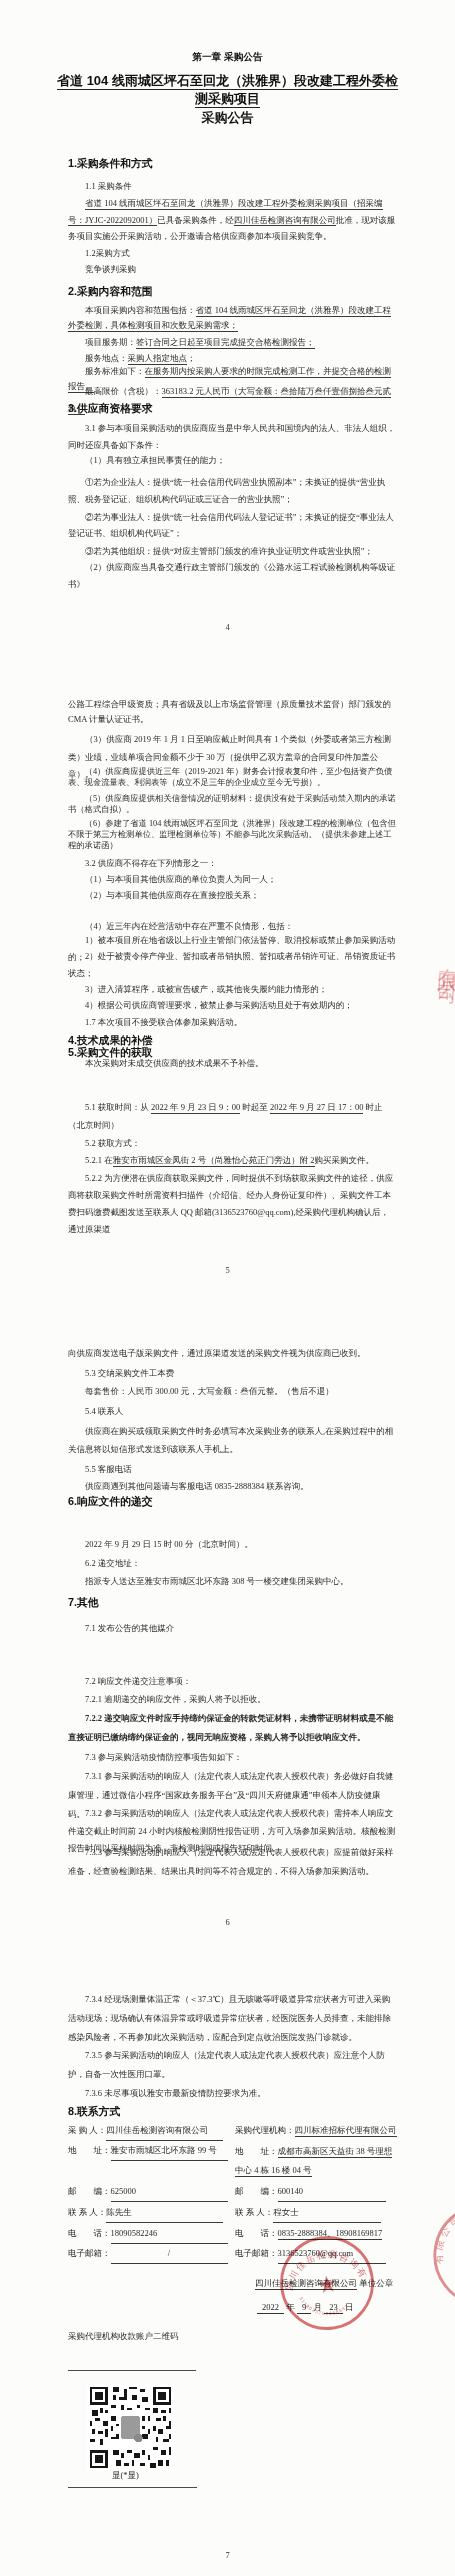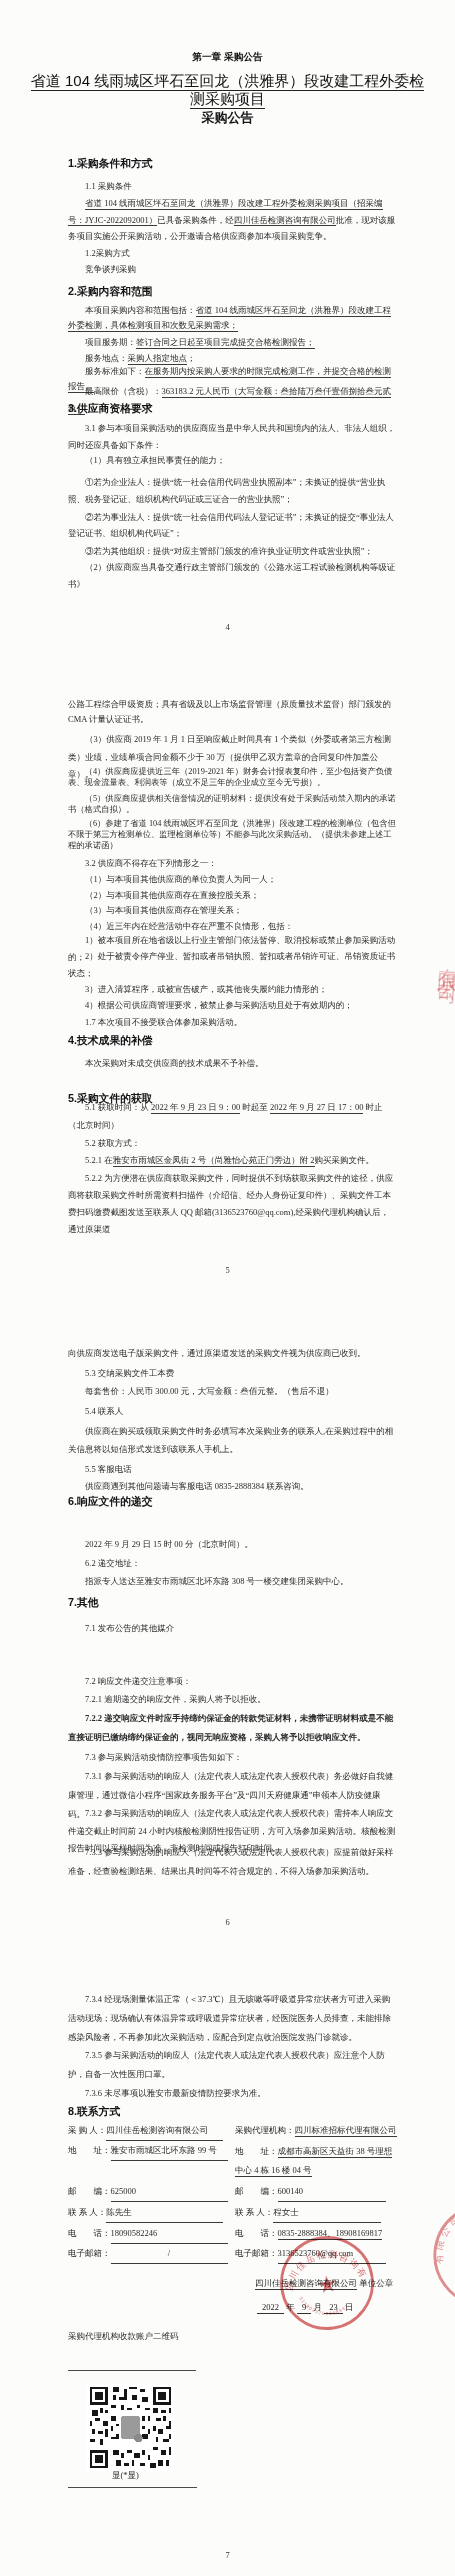--- a/index.html
+++ b/index.html
@@ -4,21 +4,21 @@
 <style>
   html,body{margin:0;padding:0;background:#e8e8e8;}
   .page{position:relative;width:455px;height:2576px;margin:0 auto;background:#fcfcfb;overflow:hidden;
         font-family:"Liberation Serif",serif;}
   .p{position:absolute;left:68px;width:329px;font:8.5px/17px "Liberation Serif",serif;color:#2a2a2a;}
   .ind{text-indent:2em;}
   .t{font-size:8.3px;line-height:10.8px;}
   .h{position:absolute;left:68px;font-family:"Liberation Sans",sans-serif;font-weight:700;font-size:10.8px;color:#141414;}
   .c{position:absolute;left:0;width:455px;text-align:center;}
   .chapter{font-family:"Liberation Sans",sans-serif;font-weight:700;font-size:9.7px;color:#111;}
-  .doctitle{font-family:"Liberation Sans",sans-serif;font-weight:400;font-size:15px;color:#111;}
+  .doctitle{font-family:"Liberation Sans",sans-serif;font-weight:700;font-size:13px;color:#111;}
   .subtitle{font-family:"Liberation Sans",sans-serif;font-weight:700;font-size:13px;color:#161616;}
   .tu{border-bottom:1.1px solid #222;padding-bottom:1.1px;}
   .u{border-bottom:0.6px solid #3a3a3a;padding-bottom:0.6px;}
   .b{font-weight:700;}
   .pg{position:absolute;left:0;width:455px;text-align:center;font:8.5px "Liberation Serif",serif;color:#333;}
   .crow{position:absolute;font:8.5px/17px "Liberation Serif",serif;color:#2a2a2a;}
   .cl{color:#222;}
   .cv{display:inline-block;min-width:117px;border-bottom:0.6px solid #3a3a3a;padding-bottom:0.6px;}
   .cv2{display:inline;border-bottom:0.6px solid #3a3a3a;padding-bottom:0.6px;}
   .hline{position:absolute;height:1.1px;background:#4a4a4a;}
@@ -63,32 +63,31 @@
   <div class="pg" style="top:622px">4</div>
 
   <div class="p" style="top:697px;line-height:15px">公路工程综合甲级资质；具有省级及以上市场监督管理（原质量技术监督）部门颁发的 CMA 计量认证证书。</div>
   <div class="p ind" style="top:731px;line-height:17.6px">（3）供应商 2019 年 1 月 1 日至响应截止时间具有 1 个类似（外委或者第三方检测类）业绩，业绩单项合同金额不少于 30 万（提供甲乙双方盖章的合同复印件加盖公章）。</div>
   <div class="p ind t" style="top:767px">（4）供应商应提供近三年（2019-2021 年）财务会计报表复印件，至少包括资产负债表、现金流量表、利润表等（成立不足三年的企业成立至今无亏损）。</div>
   <div class="p ind t" style="top:794px">（5）供应商应提供相关信誉情况的证明材料：提供没有处于采购活动禁入期内的承诺书（格式自拟）。</div>
   <div class="p ind t" style="top:819px">（6）参建了省道 104 线雨城区坪石至回龙（洪雅界）段改建工程的检测单位（包含但不限于第三方检测单位、监理检测单位等）不能参与此次采购活动。（提供未参建上述工程的承诺函）</div>
   <div class="p ind" style="top:855px">3.2 供应商不得存在下列情形之一：</div>
   <div class="p ind" style="top:871px">（1）与本项目其他供应商的单位负责人为同一人；</div>
   <div class="p ind" style="top:887px">（2）与本项目其他供应商存在直接控股关系；</div>
-  <div class="p ind" style="top:902px">（3）与本项目其他供应商存在管理关系；</div>
   <div class="p ind" style="top:918px">（4）近三年内在经营活动中存在严重不良情形，包括：</div>
   <div class="p ind" style="top:932px">1）被本项目所在地省级以上行业主管部门依法暂停、取消投标或禁止参加采购活动的；</div>
   <div class="p ind" style="top:948px">2）处于被责令停产停业、暂扣或者吊销执照、暂扣或者吊销许可证、吊销资质证书状态；</div>
   <div class="p ind" style="top:981px">3）进入清算程序，或被宣告破产，或其他丧失履约能力情形的；</div>
   <div class="p ind" style="top:997px">4）根据公司供应商管理要求，被禁止参与采购活动且处于有效期内的；</div>
   <div class="p ind" style="top:1014px">1.7 本次项目不接受联合体参加采购活动。</div>
 
   <div class="h" style="top:1034px">4.技术成果的补偿</div>
   <div class="p ind" style="top:1055px">本次采购对未成交供应商的技术成果不予补偿。</div>
 
-  <div class="h" style="top:1092px">5.采购文件的获取</div>
+  <div class="h" style="top:1046px">5.采购文件的获取</div>
   <div class="p ind" style="top:1098px;line-height:18px"><span>5.1 获取时间：从 </span><span class="u">2022 年 9 月 23 日 9：00</span><span> 时起至 </span><span class="u">2022 年 9 月 27 日 17：00</span><span> 时止（北京时间）</span></div>
   <div class="p ind" style="top:1135px">5.2 获取方式：</div>
   <div class="p ind" style="top:1152px"><span>5.2.1 在</span><span class="u">雅安市雨城区金凤街 2 号（尚雅怡心苑正门旁边）附 2</span><span>购买采购文件。</span></div>
   <div class="p ind" style="top:1170px;line-height:17px">5.2.2 为方便潜在供应商获取采购文件，同时提供不到场获取采购文件的途径，供应商将获取采购文件时所需资料扫描件（介绍信、经办人身份证复印件）、采购文件工本费扫码缴费截图发送至联系人 QQ 邮箱(3136523760@qq.com),经采购代理机构确认后，通过原渠道</div>
 
   <div class="pg" style="top:1265px">5</div>
 
   <div class="p" style="top:1345px">向供应商发送电子版采购文件，通过原渠道发送的采购文件视为供应商已收到。</div>
   <div class="p ind" style="top:1365px">5.3 交纳采购文件工本费</div>
   <div class="p ind" style="top:1383px">每套售价：人民币 300.00 元，大写金额：叁佰元整。（售后不退）</div>

